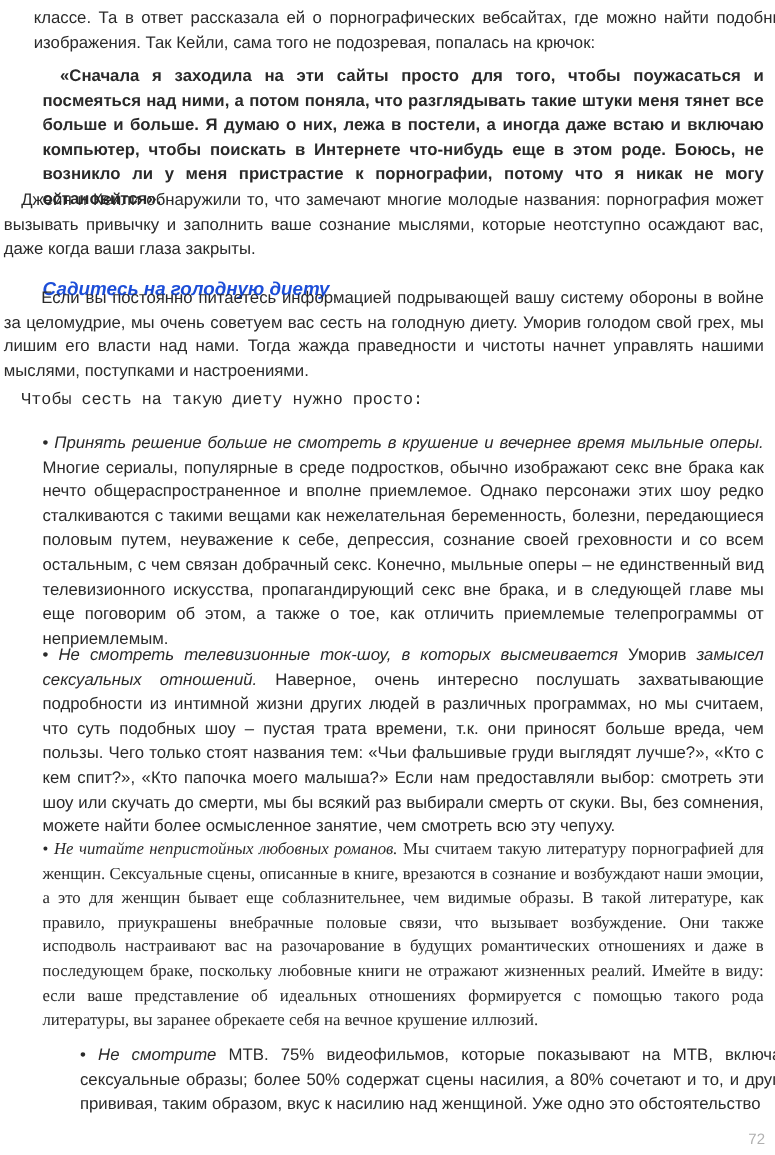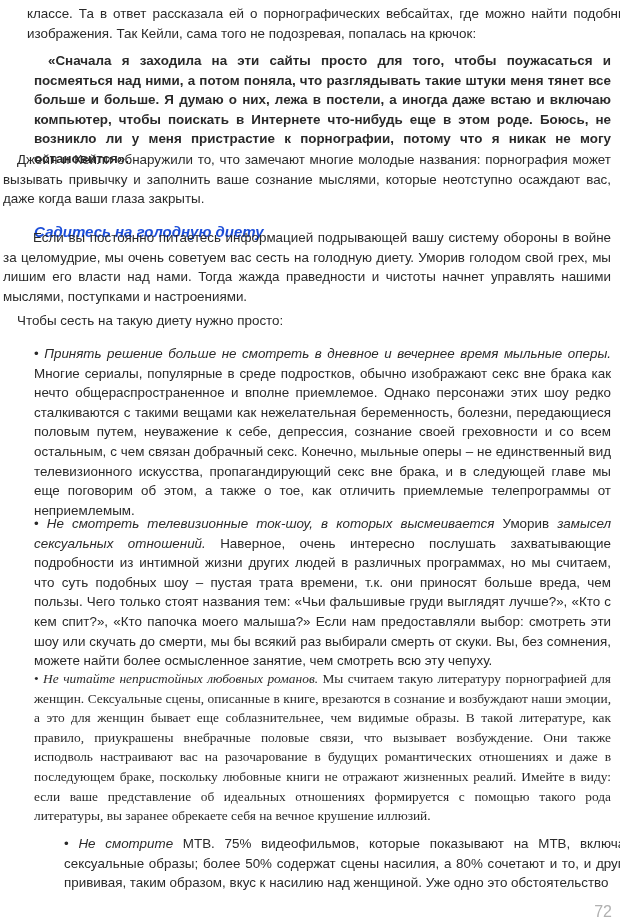--- a/index.html
+++ b/index.html
@@ -9,49 +9,49 @@
     color: #2a2a2a; font-size: 13.4px; line-height: 19.6px;
   }
   .page { position: absolute; left: 0; top: 0; width: 620px; }
   p { margin: 0; text-align: justify; }
   .p0 { position: absolute; left: 3px; top: 4px; width: 608px; margin-left: 24px; }
   .quote { position: absolute; left: 34px; top: 51px; width: 577px; }
   .quote .first { text-indent: 14px; font-weight: bold; }
   .p1 { position: absolute; left: 3px; top: 150px; width: 608px; text-indent: 14px; }
   .h { position: absolute; left: 34px; top: 222px; font-style: italic; font-weight: bold; font-size: 15px; color: #1d4ed8; }
   .p2 { position: absolute; left: 3px; top: 228px; width: 608px; text-indent: 30px; }
-  .p3 { position: absolute; left: 17px; top: 311px; width: 594px; }
+  .p3 { position: absolute; left: 17px; top: 311px; width: 594px; font-family: Liberation Mono, monospace; }
   .bullet { position: absolute; left: 34px; width: 577px; }
   .b1 { top: 344px; }
   .b2 { top: 514px; }
   .b3 { top: 669px; font-family: Liberation Serif, serif; }
   .b4 { top: 834px; margin-left: 30px; }
   .bullet em { font-style: italic; }
-  .pnum { position: absolute; right: 8px; top: 902px; font-size: 16px; color: #b0b0b0; }
+  .pnum { position: absolute; right: 8px; top: 902px; font-size: 12px; color: #b0b0b0; }
 </style>
 </head>
 <body>
 
 <div class="page">
   <p class="p0">классе. Та в ответ рассказала ей о порнографических вебсайтах, где можно найти подобные изображения. Так Кейли, сама того не подозревая, попалась на крючок:</p>
 
   <div class="quote">
     <p class="first">«Сначала я заходила на эти сайты просто для того, чтобы поужасаться и посмеяться над ними, а потом поняла, что разглядывать такие штуки меня тянет все больше и больше. Я думаю о них, лежа в постели, а иногда даже встаю и включаю компьютер, чтобы поискать в Интернете что-нибудь еще в этом роде. Боюсь, не возникло ли у меня пристрастие к порнографии, потому что я никак не могу остановится».</p>
   </div>
 
   <p class="p1">Джейн и Кейли обнаружили то, что замечают многие молодые названия: порнография может вызывать привычку и заполнить ваше сознание мыслями, которые неотступно осаждают вас, даже когда ваши глаза закрыты.</p>
 
   <div class="h">Садитесь на голодную диету</div>
 
   <p class="p2">Если вы постоянно питаетесь информацией подрывающей вашу систему обороны в войне за целомудрие, мы очень советуем вас сесть на голодную диету. Уморив голодом свой грех, мы лишим его власти над нами. Тогда жажда праведности и чистоты начнет управлять нашими мыслями, поступками и настроениями.</p>
   <p class="p3">Чтобы сесть на такую диету нужно просто:</p>
 
   <p class="bullet b1">
     <span>•</span>
-    <em>Принять решение больше не смотреть в дневное и вечернее время мыльные оперы.</em>
+    <em>Принять решение больше не смотреть в крушение и вечернее время мыльные оперы.</em>
     <span>Многие сериалы, популярные в среде подростков, обычно изображают секс вне брака как нечто общераспространенное и вполне приемлемое. Однако персонажи этих шоу редко сталкиваются с такими вещами как нежелательная беременность, болезни, передающиеся половым путем, неуважение к себе, депрессия, сознание своей греховности и со всем остальным, с чем связан добрачный секс. Конечно, мыльные оперы – не единственный вид телевизионного искусства, пропагандирующий секс вне брака, и в следующей главе мы еще поговорим об этом, а также о тое, как отличить приемлемые телепрограммы от неприемлемым.</span>
   </p>
 
   <p class="bullet b2">
     <span>•</span>
     <em>Не смотреть телевизионные ток-шоу, в которых высмеивается</em>
     <span>Уморив</span>
     <em>замысел сексуальных отношений.</em>
     <span>Наверное, очень интересно послушать захватывающие подробности из интимной жизни других людей в различных программах, но мы считаем, что суть подобных шоу – пустая трата времени, т.к. они приносят больше вреда, чем пользы. Чего только стоят названия тем: «Чьи фальшивые груди выглядят лучше?», «Кто с кем спит?», «Кто папочка моего малыша?» Если нам предоставляли выбор: смотреть эти шоу или скучать до смерти, мы бы всякий раз выбирали смерть от скуки. Вы, без сомнения, можете найти более осмысленное занятие, чем смотреть всю эту чепуху.</span>
   </p>

